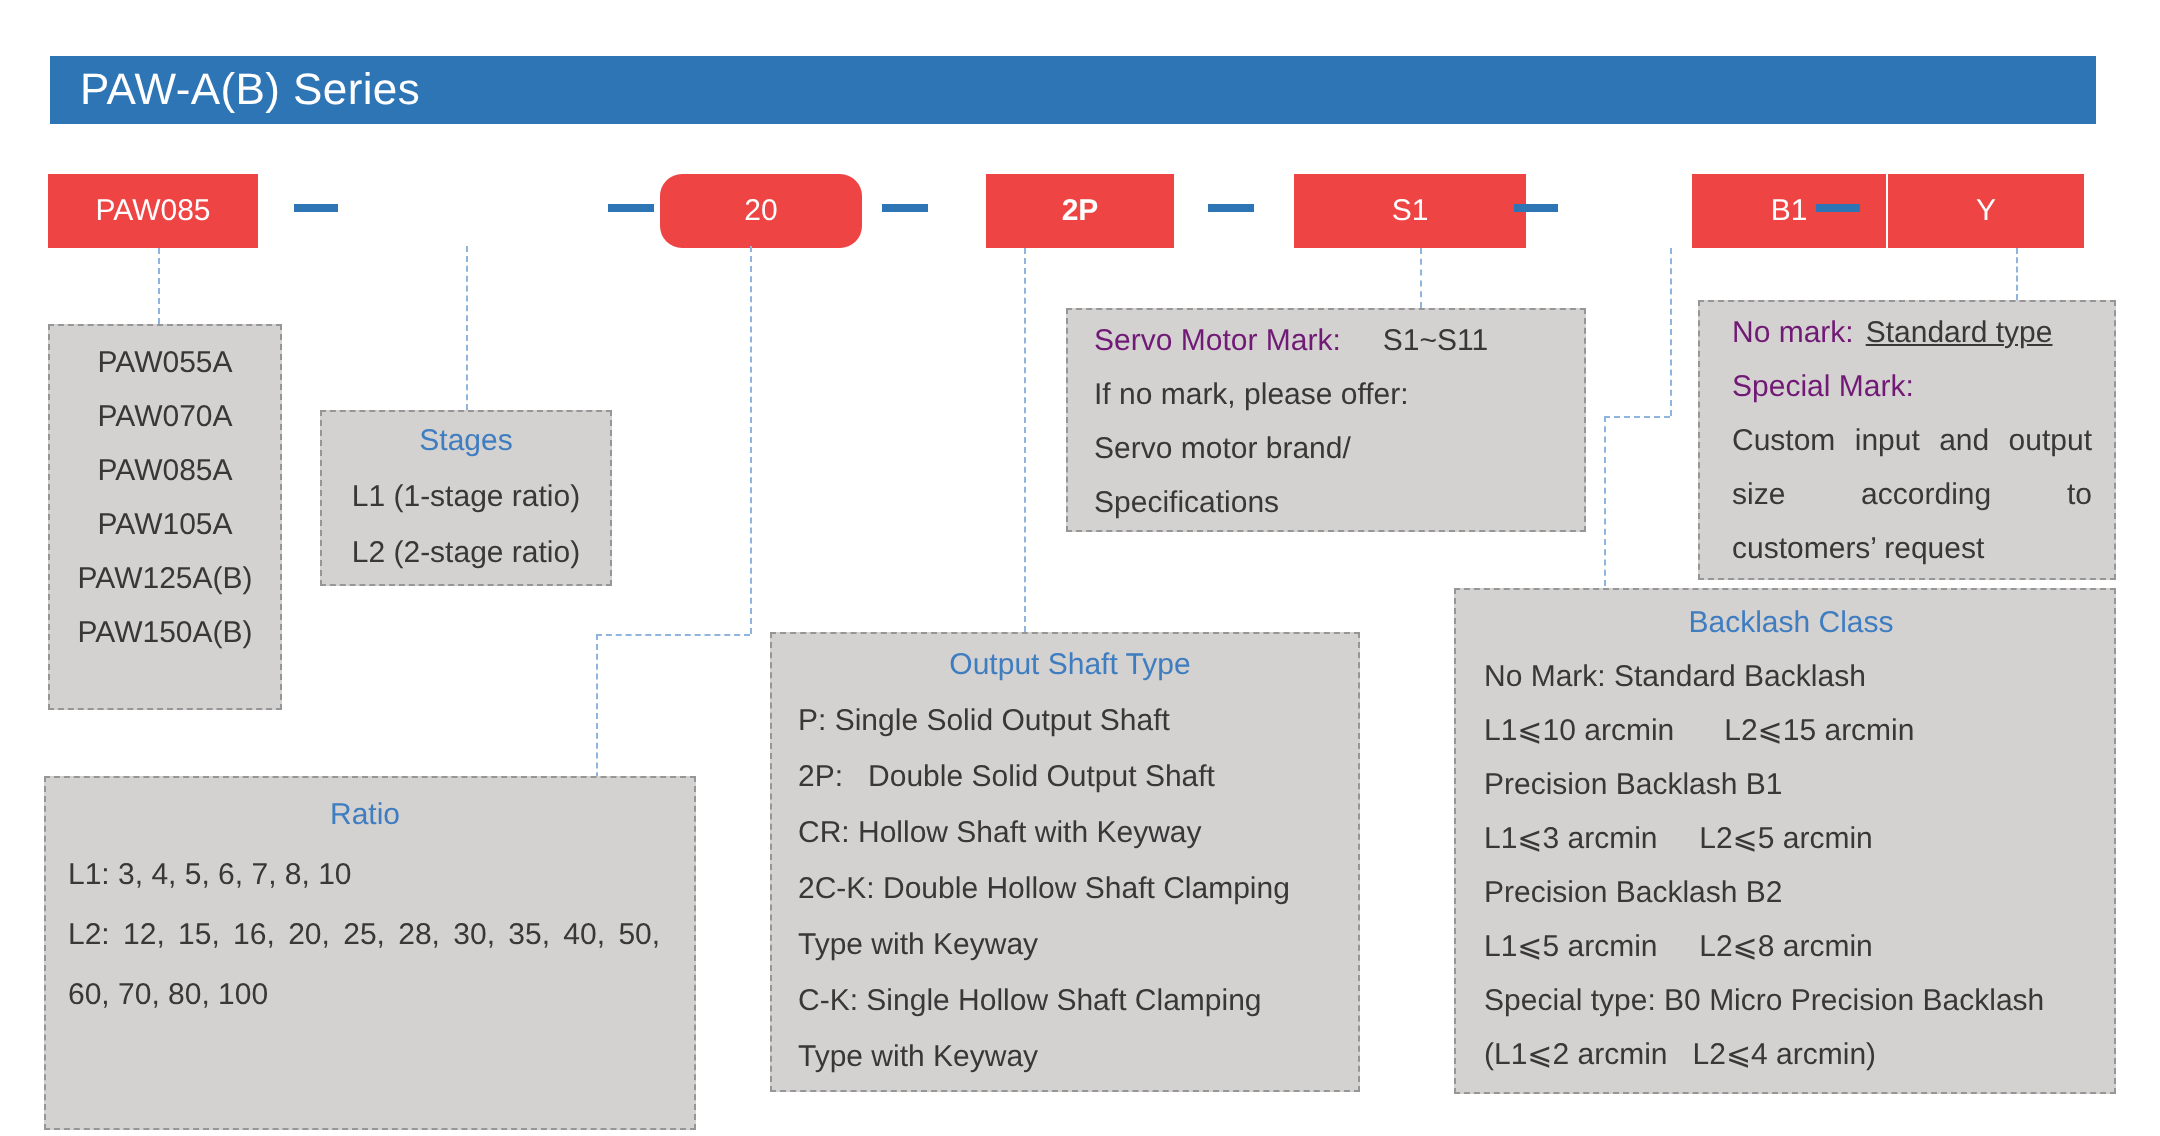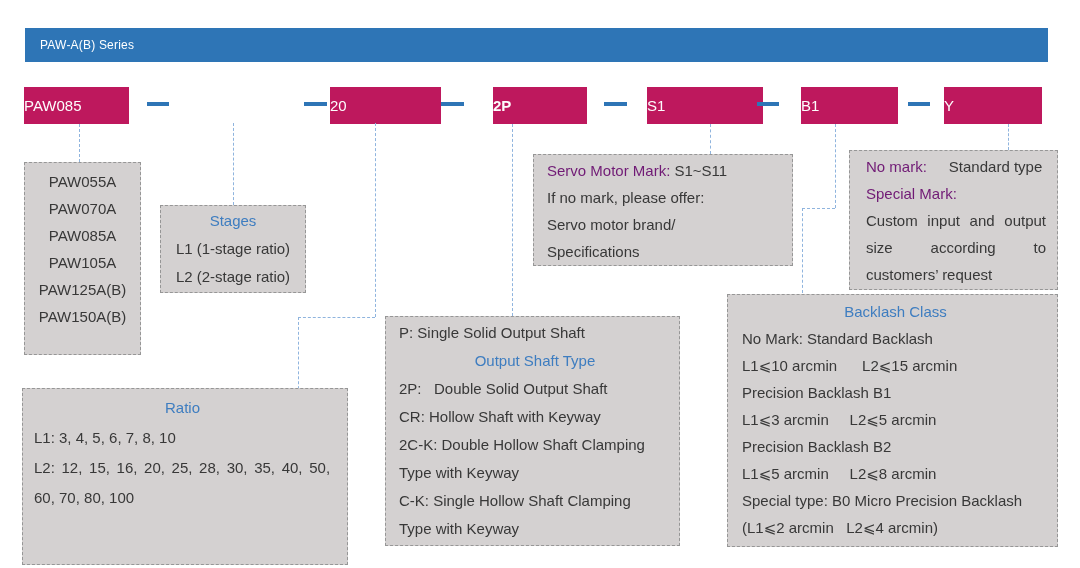--- a/index.html
+++ b/index.html
@@ -3,34 +3,34 @@
 <meta charset="utf-8">
 <style>
   html,body{margin:0;padding:0;background:#ffffff;}
   .stage{
     position:relative;width:1080px;height:568px;background:#ffffff;overflow:hidden;
     font-family:"Liberation Sans","DejaVu Sans",sans-serif;color:#383838;
   }
   
   .header{
     position:absolute;left:25px;top:28px;width:1023px;height:34px;
-    background:#2E75B6;color:#ffffff;font-size:12px;line-height:34px;
+    background:#2E75B6;color:#ffffff;font-size:22px;line-height:34px;
     padding-left:15px;box-sizing:border-box;letter-spacing:.2px;
   }
   
   .code{
-    position:absolute;top:87px;height:37px;background:#be185d;color:#fdfdfd;
-    font-size:15px;display:flex;align-items:center;justify-content:flex-start;
+    position:absolute;top:87px;height:37px;background:#ef4444;color:#fdfdfd;
+    font-size:15px;display:flex;align-items:center;justify-content:center;
   }
   .code-0{left:24px;width:105px;}
   .code-1{left:188px;width:95px;}
-  .code-2{left:330px;width:111px;}
+  .code-2{left:330px;width:101px;border-radius:11px;}
   .code-3{left:493px;width:94px;font-weight:bold;}
   .code-4{left:647px;width:116px;}
-  .code-5{left:801px;width:97px;}
+  .code-5{left:846px;width:97px;}
   .code-6{left:944px;width:98px;}
   
   .dash{position:absolute;top:102px;height:4px;background:#2E75B6;}
   .dash-0{left:147px;width:22px;}
   .dash-1{left:304px;width:23px;}
   .dash-2{left:441px;width:23px;}
   .dash-3{left:604px;width:23px;}
   .dash-4{left:757px;width:22px;}
   .dash-5{left:908px;width:22px;}
   
@@ -54,24 +54,24 @@
   }
   .gbox .title{color:#3E7DC0;text-align:center;}
   .line{white-space:pre-wrap;}
   .blue{color:#701a75;}
   .models{left:24px;top:162px;width:117px;height:193px;text-align:center;line-height:27px;padding-top:5px;}
   .stages{left:160px;top:205px;width:146px;height:88px;text-align:center;line-height:28px;padding-top:1px;}
   .ratio{left:22px;top:388px;width:326px;height:177px;line-height:30px;padding:4px 16px 0 11px;}
   .ratio .wide{word-spacing:2.5px;}
   .output{left:385px;top:316px;width:295px;height:230px;line-height:28px;padding:2px 8px 0 13px;}
   .servo{left:533px;top:154px;width:260px;height:112px;line-height:27px;padding:2px 8px 0 13px;}
-  .servo .val{margin-left:4px;}
+  .servo .val{margin-left:21px;}
   .backlash{left:727px;top:294px;width:331px;height:253px;line-height:27px;padding:3px 8px 0 14px;}
   .special{left:849px;top:150px;width:209px;height:140px;line-height:27px;padding:2px 11px 0 16px;}
-  .special .val{margin-left:22px;}
+  .special .val{margin-left:6px;text-decoration:underline;}
   .special .justify{text-align:justify;}
 </style>
 </head>
 <body>
 
 <div class="stage">
 
   <div class="header">
     <span>PAW-A(B) Series</span>
   </div>
@@ -129,22 +129,22 @@
   </div>
 
   <div class="gbox ratio">
     <div class="line title">Ratio</div>
     <div class="line">L1: 3, 4, 5, 6, 7, 8, 10</div>
     <div class="line wide">L2: 12, 15, 16, 20, 25, 28, 30, 35, 40, 50,</div>
     <div class="line">60, 70, 80, 100</div>
   </div>
 
   <div class="gbox output">
+    <div class="line title">Output Shaft Type</div>
     <div class="line">P: Single Solid Output Shaft</div>
-    <div class="line title">Output Shaft Type</div>
     <div class="line">2P:   Double Solid Output Shaft</div>
     <div class="line">CR: Hollow Shaft with Keyway</div>
     <div class="line">2C-K: Double Hollow Shaft Clamping</div>
     <div class="line">Type with Keyway</div>
     <div class="line">C-K: Single Hollow Shaft Clamping</div>
     <div class="line">Type with Keyway</div>
   </div>
 
   <div class="gbox servo">
     <div class="line"><span class="blue">Servo Motor Mark:</span><span class="val">S1~S11</span></div>

